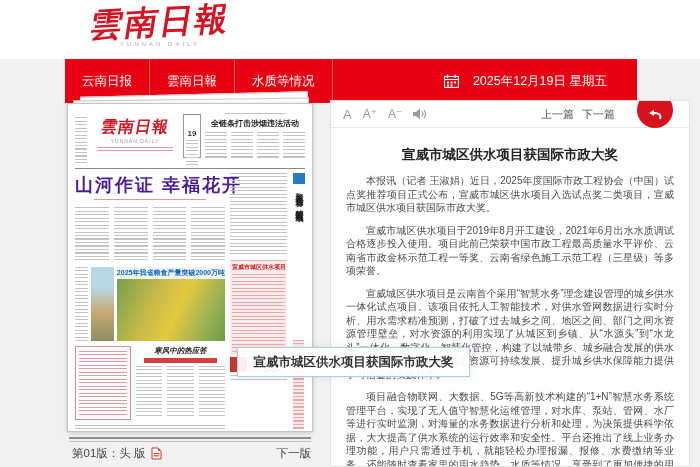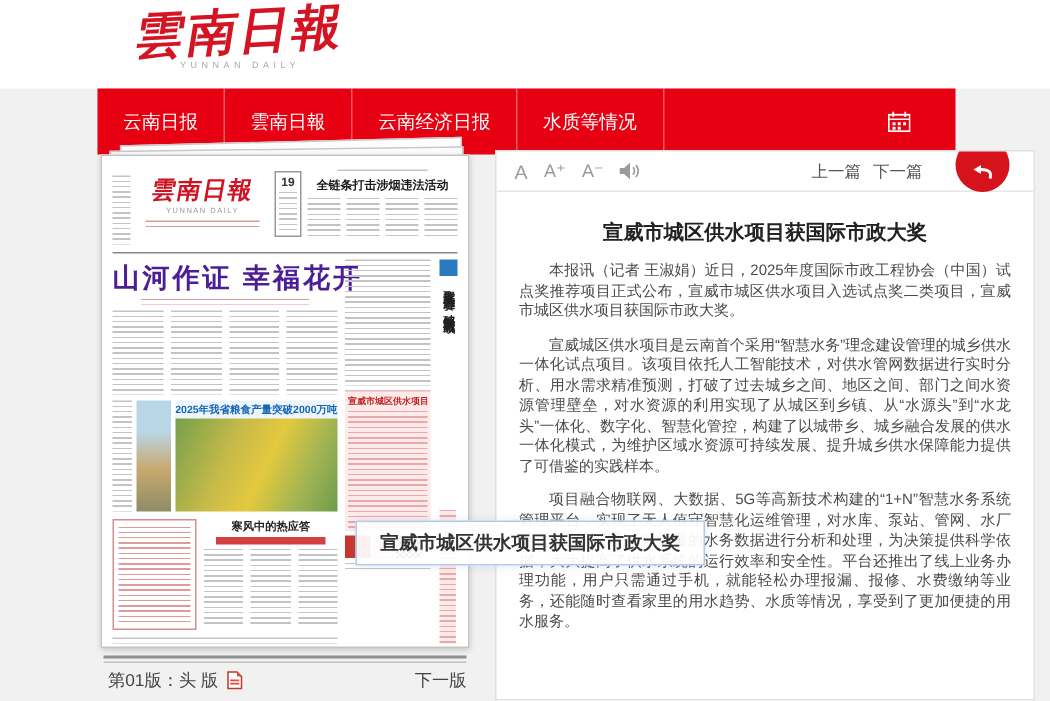--- a/index.html
+++ b/index.html
@@ -37,21 +37,21 @@
   .tlr { background:repeating-linear-gradient(#e09a9a 0 1px, transparent 1px 3.5px); }
   .tlp { background:repeating-linear-gradient(#eaa9a9 0 1px, #fdeaea 1px 3.5px); }
 
   .np-masthead { display:flex; gap:4px; height:54px; }
   .np-sliver { width:12px; height:46px; margin-top:6px; }
   .np-logo { width:88px; text-align:center; }
   .np-logo .cn { font-family:"Liberation Serif","DejaVu Serif",serif; font-weight:bold; font-size:16px;
                  color:#cf1322; transform:skewX(-10deg); letter-spacing:1px; margin-top:6px; }
   .np-logo .en { font-size:5px; color:#999; letter-spacing:1px; }
   .np-logo .tag { height:5px; margin:3px 6px 0; }
-  .np-datebox { width:18px; height:44px; border:1px solid #999; margin-top:3px; padding:2px 2px; text-align:center; }
+  .np-datebox { width:18px; height:44px; border:1px solid #999; margin-top:3px; padding:14px 2px; text-align:center; }
   .np-datebox .d { font-size:8px; font-weight:bold; color:#333; }
   .np-datebox .s { height:26px; margin-top:2px; }
   .np-tophead { flex:1; padding-top:2px; }
   .np-tophead .pre { height:3px; width:60%; margin:0 auto 2px; }
   .np-tophead .h { font-size:8px; font-weight:bold; color:#1a1a1a; text-align:center; white-space:nowrap; }
   .np-tophead .cols { display:grid; grid-template-columns:repeat(4,1fr); gap:4px; margin-top:3px; }
   .np-tophead .cols div { height:26px; }
 
   .np-hr { border:none; border-top:1px solid #888; margin:3px 0 4px; }
 
@@ -62,21 +62,21 @@
   .np-subline { height:4px; width:75%; margin:2px auto 4px; }
   .np-cols4 { display:grid; grid-template-columns:repeat(4,1fr); gap:5px; }
   .np-cols4 div { height:56px; }
   .np-photorow { display:flex; gap:3px; margin-top:4px; height:74px; }
   .np-photorow .c1 { width:14px; height:100%; }
   .photo-tower { width:26px; background:linear-gradient(#b9d6e6 28%, #c8a86e 62%, #8d8d66); }
   .photo-land { flex:1; display:flex; flex-direction:column; }
   .photo-land .h { font-size:7px; font-weight:bold; color:#1366b4; background:#eef4fb;
                    text-align:center; white-space:nowrap; overflow:hidden; padding:1px 0; }
   .photo-land .img { flex:1; background:linear-gradient(115deg,#76a04c,#c9bb49 35%,#e3c93e 55%,#9cb254 80%,#6f9b4a); }
-  .np-bottomrow { display:flex; gap:5px; margin-top:5px; height:74px; }
+  .np-bottomrow { display:flex; gap:5px; margin-top:5px; height:74px;font-style:italic; }
   .np-redbox { width:56px; border:1px solid #d98c8c; padding:4px 3px; }
   .np-redbox div { height:100%; }
   .np-mid { flex:1; }
   .np-mid .h { font-size:7.5px; font-weight:bold; color:#222; text-align:center; white-space:nowrap; }
   .np-mid .banner { height:5px; width:82%; margin:2px auto 3px; background:#d24040; }
   .np-mid .cols { display:grid; grid-template-columns:repeat(3,1fr); gap:5px; }
   .np-mid .cols div { height:50px; }
   .np-footline { height:4px; margin-top:5px; }
 
   .np-right { width:57px; display:flex; flex-direction:column; }
@@ -139,37 +139,35 @@
 </div>
 
 <div class="navbar">
   <div class="nav-item">
       <span>云南日报</span>
     </div>
   <div class="nav-item">
       <span>雲南日報</span>
     </div>
   <div class="nav-item">
-      <span>云南经济日报</span>
-    </div>
-  <div class="nav-item">
       <span>水质等情况</span>
     </div>
   <div class="nav-right">
     <svg class="cal" viewBox="0 0 15 14">
       <rect x="0.5" y="2.5" width="14" height="11" fill="none" stroke="#fff" stroke-width="1.2"></rect>
       <line x1="3.5" y1="0.5" x2="3.5" y2="4" stroke="#fff" stroke-width="1.2"></line>
       <line x1="11.5" y1="0.5" x2="11.5" y2="4" stroke="#fff" stroke-width="1.2"></line>
       <line x1="1" y1="5.5" x2="14" y2="5.5" stroke="#fff" stroke-width="1"></line>
       <rect x="3" y="7.5" width="2" height="2" fill="#fff"></rect>
         <rect x="6.5" y="7.5" width="2" height="2" fill="#fff"></rect>
       <rect x="10" y="7.5" width="2" height="2" fill="#fff"></rect>
         <rect x="3" y="10.5" width="2" height="2" fill="#fff"></rect>
       <rect x="6.5" y="10.5" width="2" height="2" fill="#fff"></rect>
     </svg>
+    <span class="nav-date">2025年12月19日 星期五</span>
   </div>
 </div>
 
 <div class="stack1"></div>
 <div class="stack2"></div>
 
 <div class="paper">
   <div class="np-masthead">
     <div class="np-sliver tl"></div>
     <div class="np-logo">
@@ -277,18 +275,19 @@
     <div class="back-circle">
       <svg width="16" height="12" viewBox="0 0 16 12">
         <path d="M13 10 q2 -6 -6 -6" fill="none" stroke="#fff" stroke-width="2"></path>
         <polygon points="7,1 7,7 2,4" fill="#fff"></polygon>
       </svg>
     </div>
   </div>
   <div class="article">
     <h1>宣威市城区供水项目获国际市政大奖</h1>
     <p>本报讯（记者 王淑娟）近日，2025年度国际市政工程协会（中国）试点奖推荐项目正式公布，宣威市城区供水项目入选试点奖二类项目，宣威市城区供水项目获国际市政大奖。</p>
+    <p>宣威市城区供水项目于2019年8月开工建设，2021年6月出水水质调试合格逐步投入使用。项目此前已荣获中国市政工程最高质量水平评价、云南省市政金杯示范工程一等奖、云南省绿色施工示范工程（三星级）等多项荣誉。</p>
     <p>宣威城区供水项目是云南首个采用“智慧水务”理念建设管理的城乡供水一体化试点项目。该项目依托人工智能技术，对供水管网数据进行实时分析、用水需求精准预测，打破了过去城乡之间、地区之间、部门之间水资源管理壁垒，对水资源的利用实现了从城区到乡镇、从“水源头”到“水龙头”一体化、数字化、智慧化管控，构建了以城带乡、城乡融合发展的供水一体化模式，为维护区域水资源可持续发展、提升城乡供水保障能力提供了可借鉴的实践样本。</p>
     <p>项目融合物联网、大数据、5G等高新技术构建的“1+N”智慧水务系统管理平台，实现了无人值守智慧化运维管理，对水库、泵站、管网、水厂等进行实时监测，对海量的水务数据进行分析和处理，为决策提供科学依据，大大提高了供水系统的运行效率和安全性。平台还推出了线上业务办理功能，用户只需通过手机，就能轻松办理报漏、报修、水费缴纳等业务，还能随时查看家里的用水趋势、水质等情况，享受到了更加便捷的用水服务。</p>
   </div>
 </div>
 
 <div class="tooltip">宣威市城区供水项目获国际市政大奖</div>
 
 </body></html>

